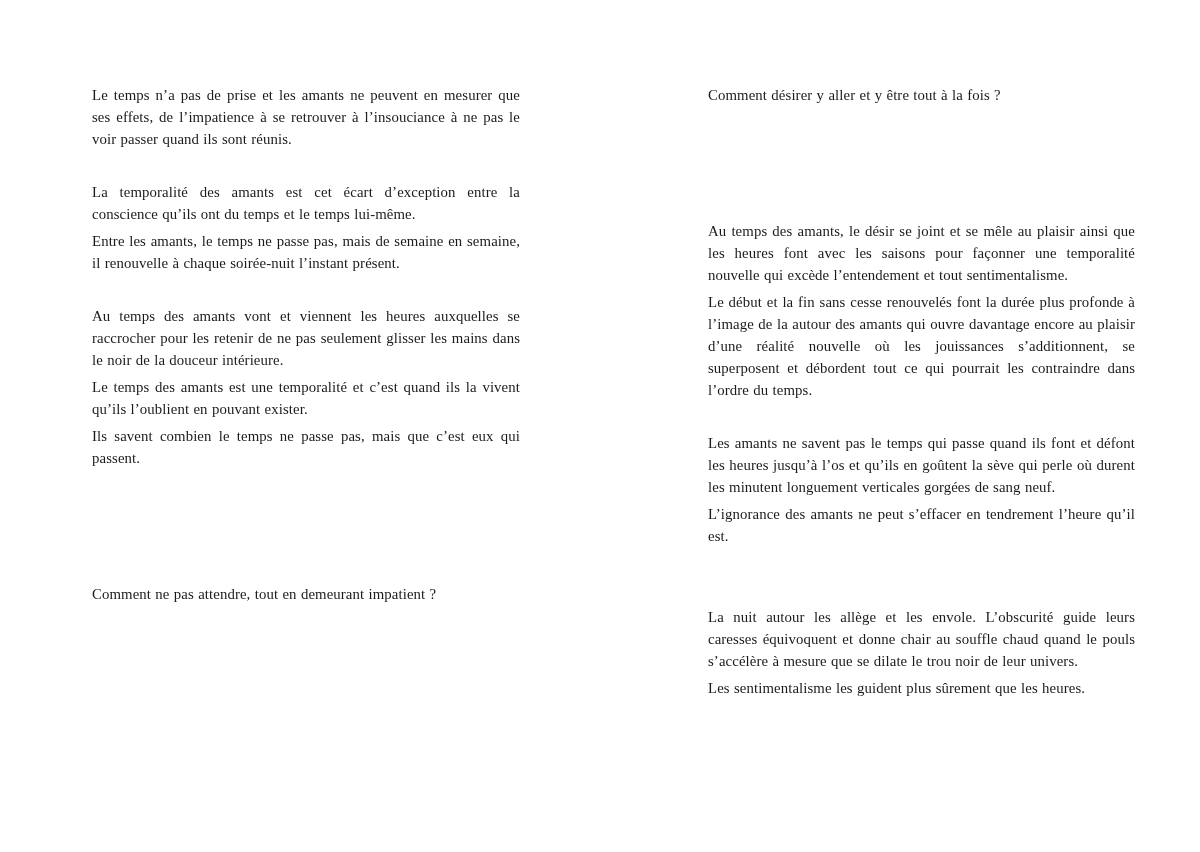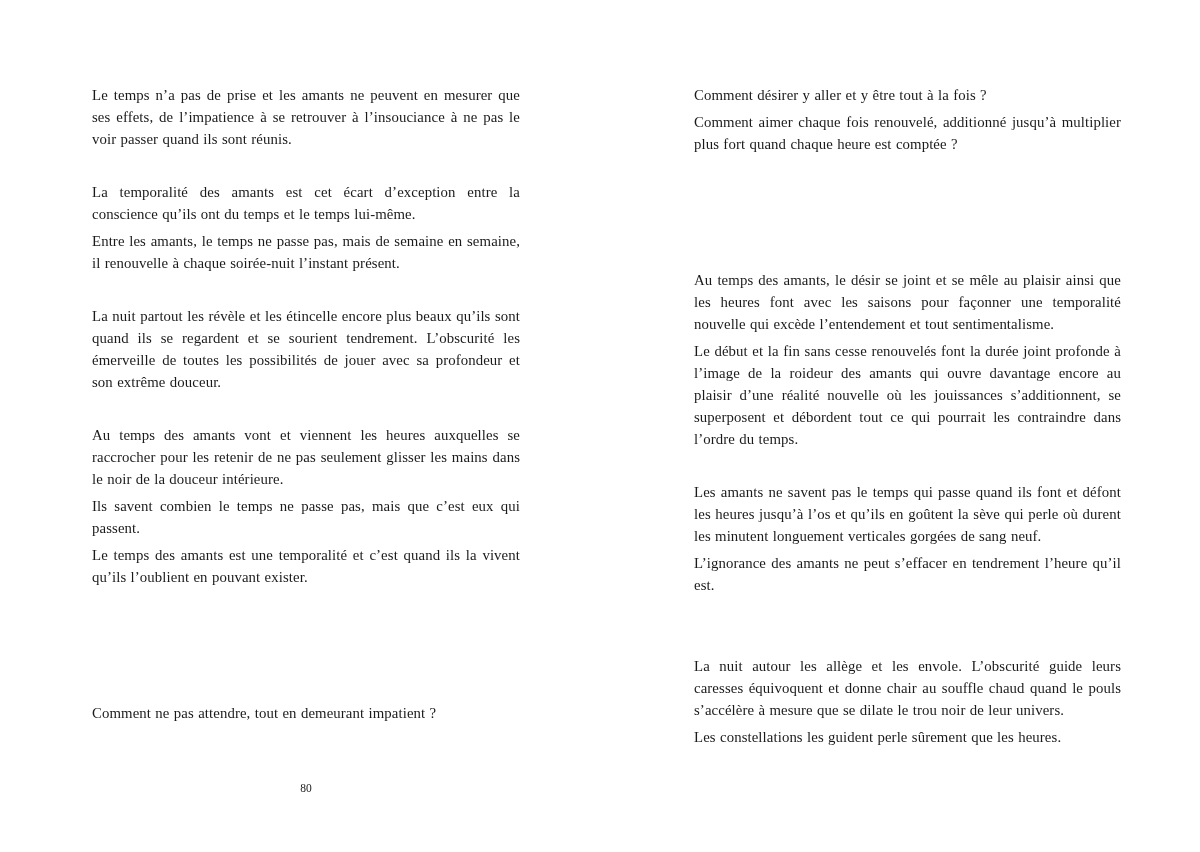--- a/index.html
+++ b/index.html
@@ -23,21 +23,21 @@
     height: 852px;
   }
   .page.left  { left: 0; }
   .page.right { left: 600px; }
 
   .page-text {
     position: absolute;
     top: 84px;
   }
   .page.left  .page-text { left: 92px; width: 428px; }
-  .page.right .page-text { left: 94px; width: 427px; }
+  .page.right .page-text { left: 108px; width: 427px; }
 
   .page-text p {
     margin: 0;
     font-size: 14.8px;
     line-height: 22px;
     text-align: justify;
     letter-spacing: 0.1px;
     word-spacing: 0.5px;
   }
   
@@ -60,35 +60,32 @@
 </head>
 <body>
 
 <div class="spread">
 
   <div class="page left">
     <div class="page-text">
       <p>Le temps n’a pas de prise et les amants ne peuvent en mesurer que ses effets, de l’impatience à se retrouver à l’insouciance à ne pas le voir passer quand ils sont réunis.</p>
       <p class="gap-lg">La temporalité des amants est cet écart d’exception entre la conscience qu’ils ont du temps et le temps lui-même.</p>
       <p class="gap-s">Entre les amants, le temps ne passe pas, mais de semaine en semaine, il renouvelle à chaque soirée-nuit l’instant présent.</p>
-      <p class="gap-lg">La nuit partout les révèle et les étincelle encore plus beaux qu’ils sont quand ils se regardent et se sourient tendrement. L’obscurité les émerveille de toutes les possibilités de jouer avec sa profondeur et son extrême douceur.</p>
       <p class="gap-lg">Au temps des amants vont et viennent les heures auxquelles se raccrocher pour les retenir de ne pas seulement glisser les mains dans le noir de la douceur intérieure.</p>
+      <p class="gap-s">Le temps des amants est une temporalité et c’est quand ils la vivent qu’ils l’oublient en pouvant exister.</p>
       <p class="gap-s">Ils savent combien le temps ne passe pas, mais que c’est eux qui passent.</p>
-      <p class="gap-s">Le temps des amants est une temporalité et c’est quand ils la vivent qu’ils l’oublient en pouvant exister.</p>
       <p class="gap-xl">Comment ne pas attendre, tout en demeurant impatient&nbsp;?</p>
     </div>
-    <div class="page-number">80</div>
   </div>
 
   <div class="page right">
     <div class="page-text">
       <p>Comment désirer y aller et y être tout à la fois&nbsp;?</p>
-      <p class="gap-s">Comment aimer chaque fois renouvelé, additionné jusqu’à multiplier plus fort quand chaque heure est comptée&nbsp;?</p>
       <p class="gap-xl">Au temps des amants, le désir se joint et se mêle au plaisir ainsi que les heures font avec les saisons pour façonner une temporalité nouvelle qui excède l’entendement et tout sentimentalisme.</p>
-      <p class="gap-s">Le début et la fin sans cesse renouvelés font la durée joint profonde à l’image de la roideur des amants qui ouvre davantage encore au plaisir d’une réalité nouvelle où les jouissances s’additionnent, se superposent et débordent tout ce qui pourrait les contraindre dans l’ordre du temps.</p>
+      <p class="gap-s">Le début et la fin sans cesse renouvelés font la durée plus profonde à l’image de la autour des amants qui ouvre davantage encore au plaisir d’une réalité nouvelle où les jouissances s’additionnent, se superposent et débordent tout ce qui pourrait les contraindre dans l’ordre du temps.</p>
       <p class="gap-lg">Les amants ne savent pas le temps qui passe quand ils font et défont les heures jusqu’à l’os et qu’ils en goûtent la sève qui perle où durent les minutent longuement verticales gorgées de sang neuf.</p>
       <p class="gap-s">L’ignorance des amants ne peut s’effacer en tendrement l’heure qu’il est.</p>
       <p class="gap-md">La nuit autour les allège et les envole. L’obscurité guide leurs caresses équivoquent et donne chair au souffle chaud quand le pouls s’accélère à mesure que se dilate le trou noir de leur univers.</p>
-      <p class="gap-s">Les constellations les guident perle sûrement que les heures.</p>
+      <p class="gap-s">Les sentimentalisme les guident plus sûrement que les heures.</p>
     </div>
   </div>
 
 </div>
 
 </body></html>

